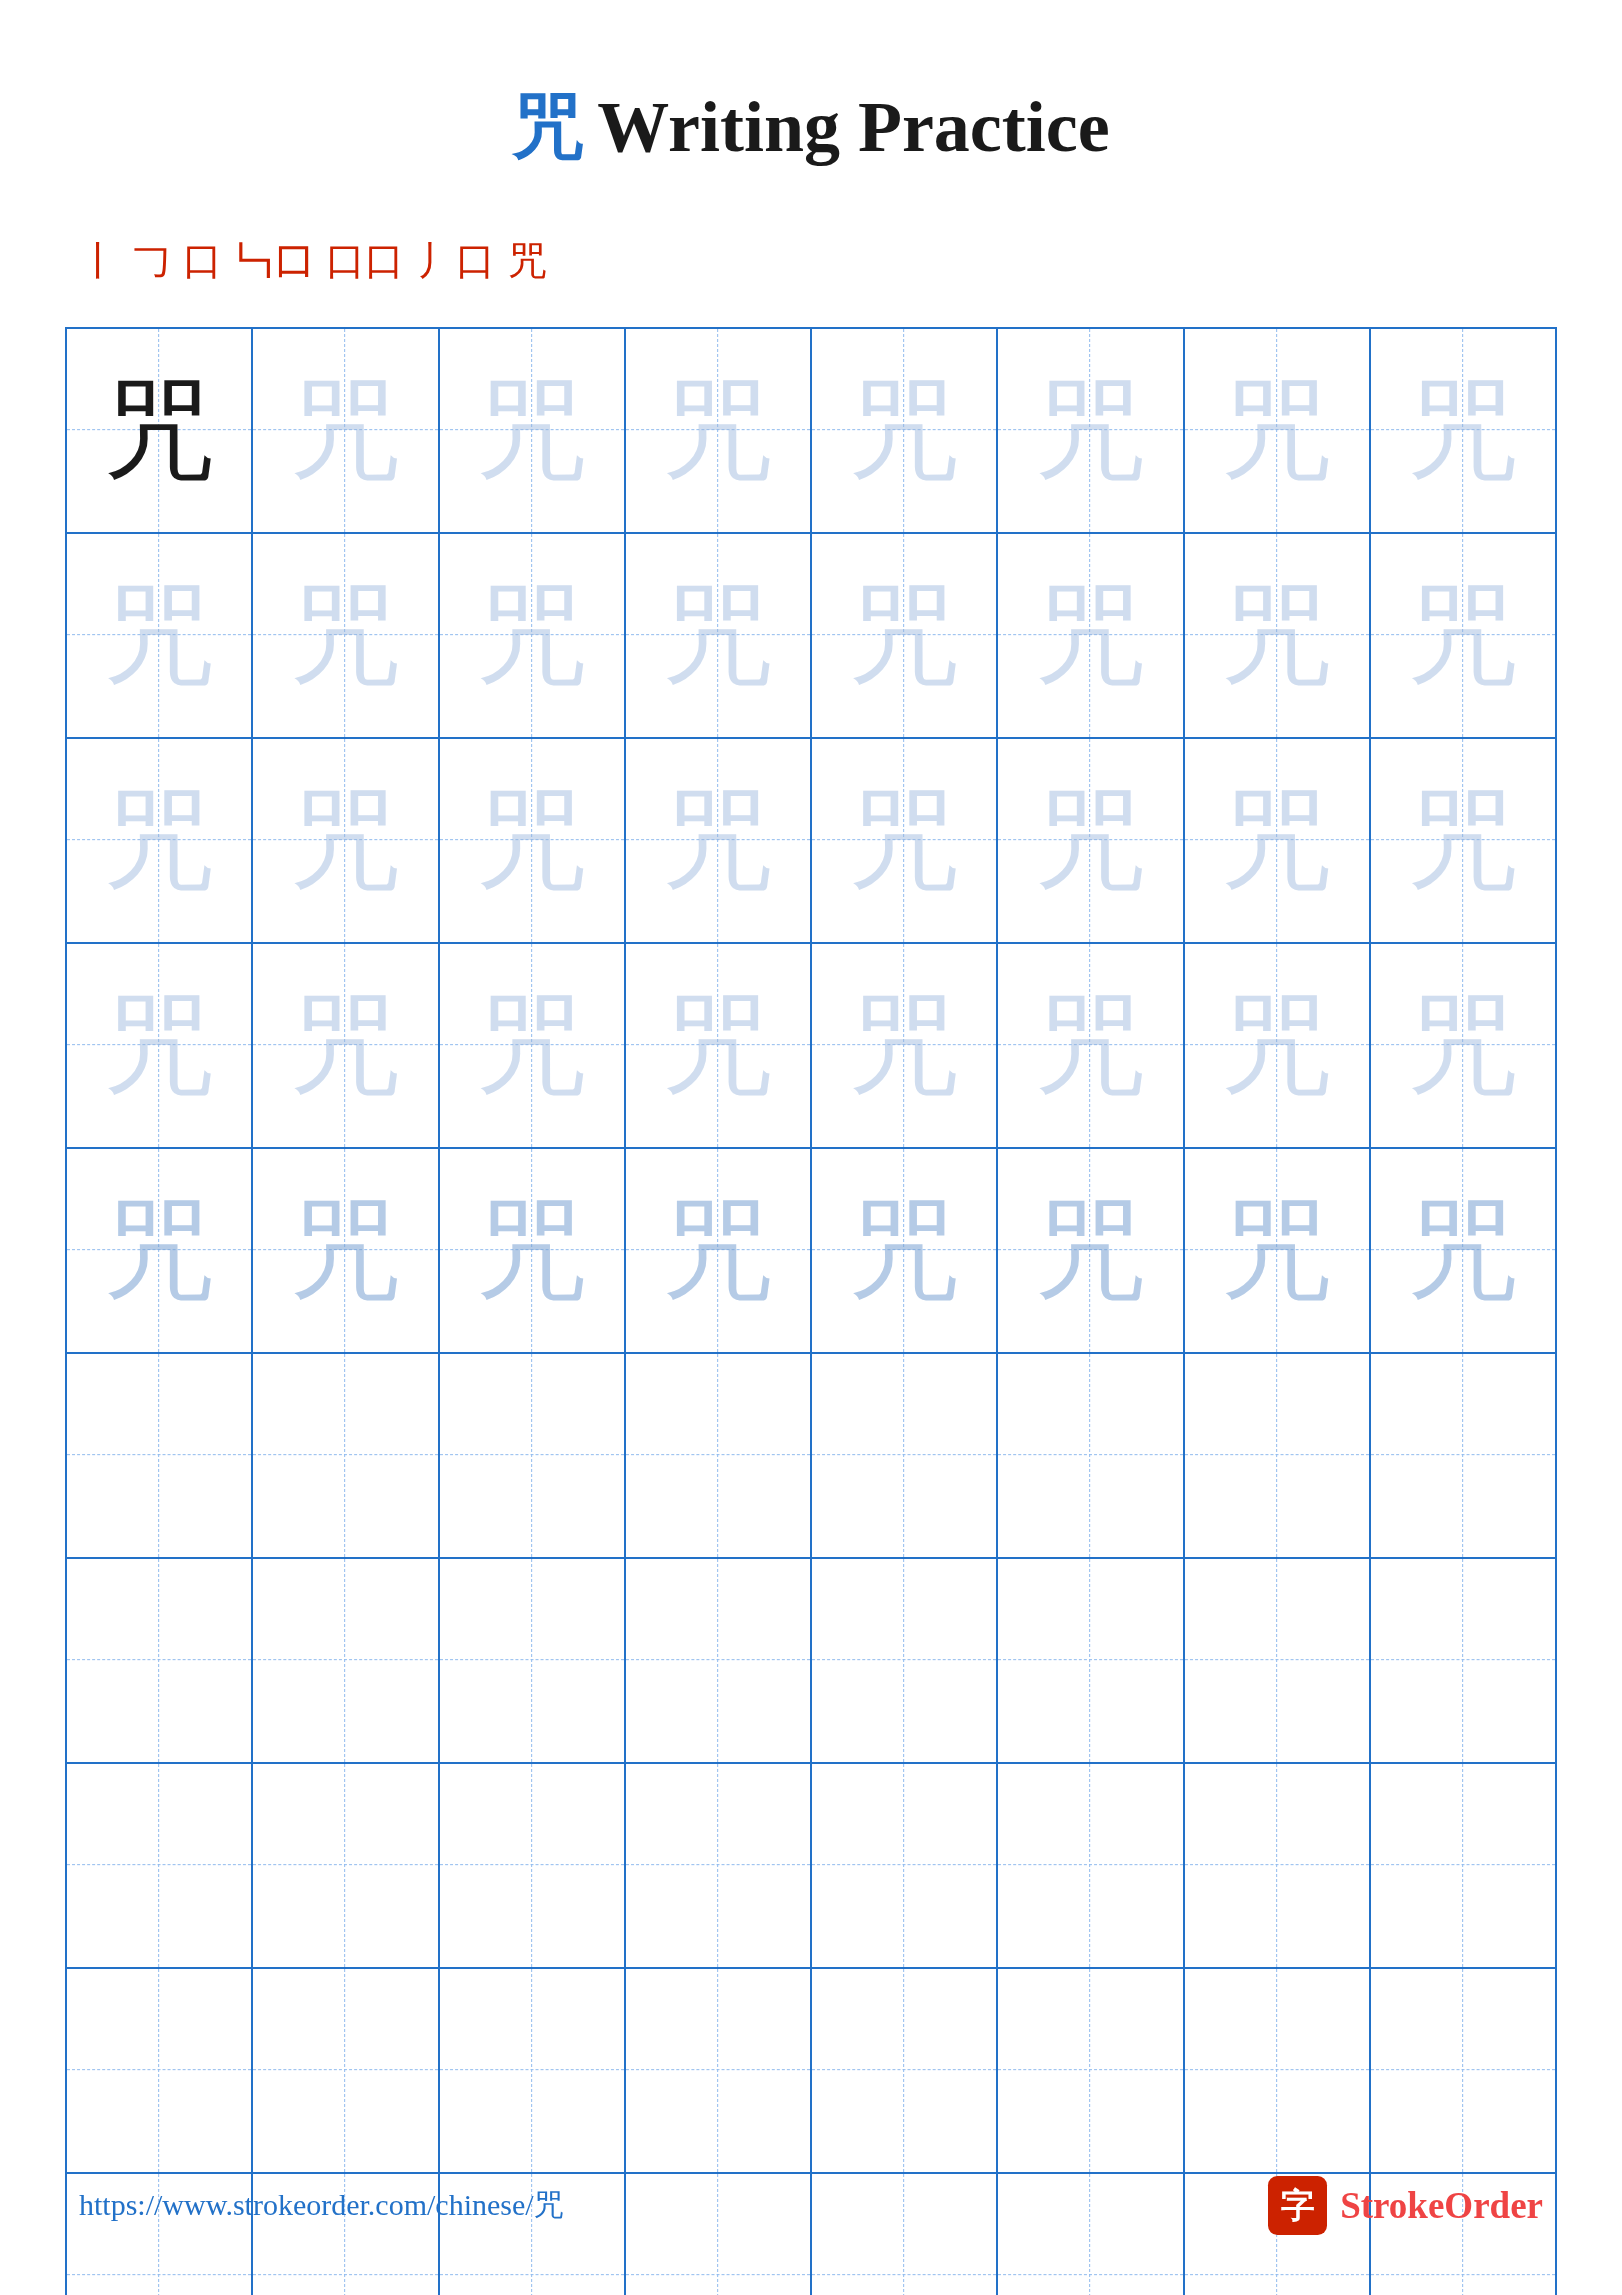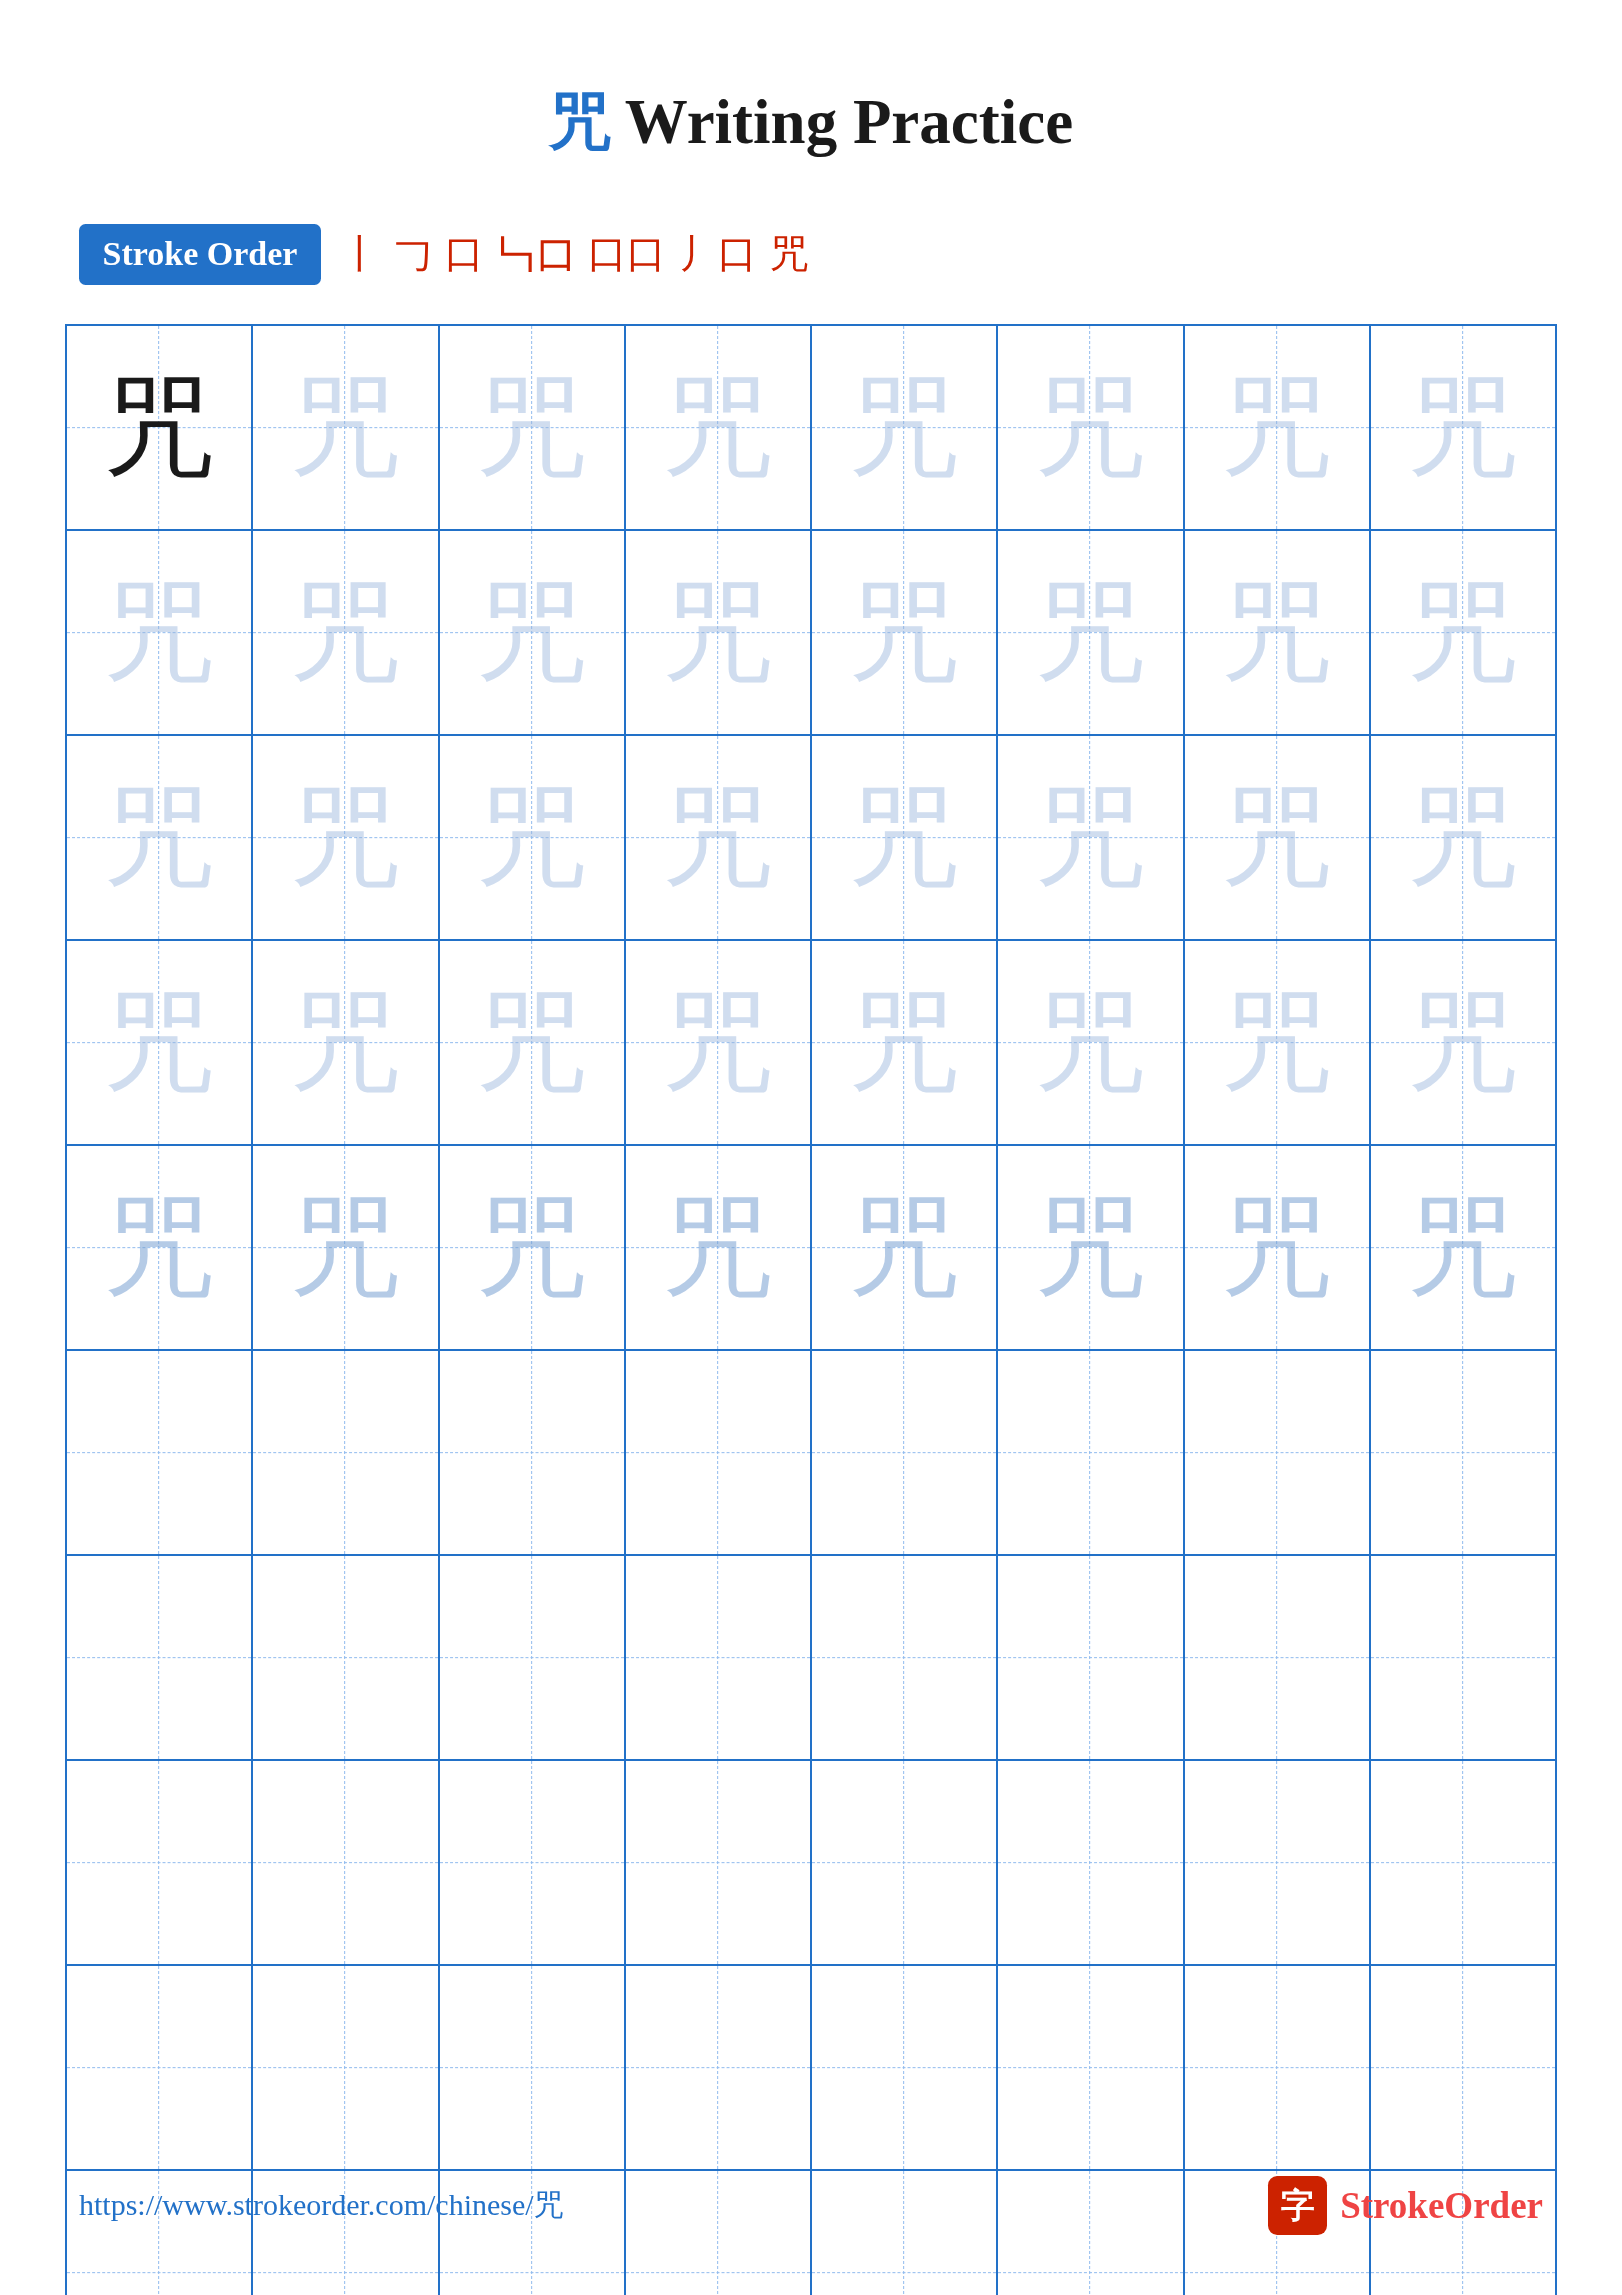--- a/index.html
+++ b/index.html
@@ -9,21 +9,21 @@
       background: #ffffff;
       font-family: serif;
       position: relative;
       overflow: hidden;
     }
 
     .page-title {
       text-align: center;
       padding-top: 79px;
       padding-bottom: 39px;
-      font-size: 63px;
+      font-size: 72px;
       font-weight: bold;
       color: #1a1a1a;
     }
     .page-title .char {
       color: #2271c8;
       margin-right: 13px;
     }
     .page-title .text-part {
       color: #1a1a1a;
     }
@@ -160,21 +160,20 @@
     }
   </style>
 </head>
 <body>
 
 <div class="page-title">
   <span class="char">咒</span><span class="text-part">Writing Practice</span>
 </div>
 
 <div class="stroke-order-section">
-  <div class="stroke-order-badge">Stroke Order</div>
   <div class="stroke-sequence">
     <span>丨</span>
     <span>𠃌</span>
     <span>口</span>
     <span>𠃑口</span>
     <span>口口</span>
     <span>丿口</span>
     <span>咒</span>
   </div>
 </div>

